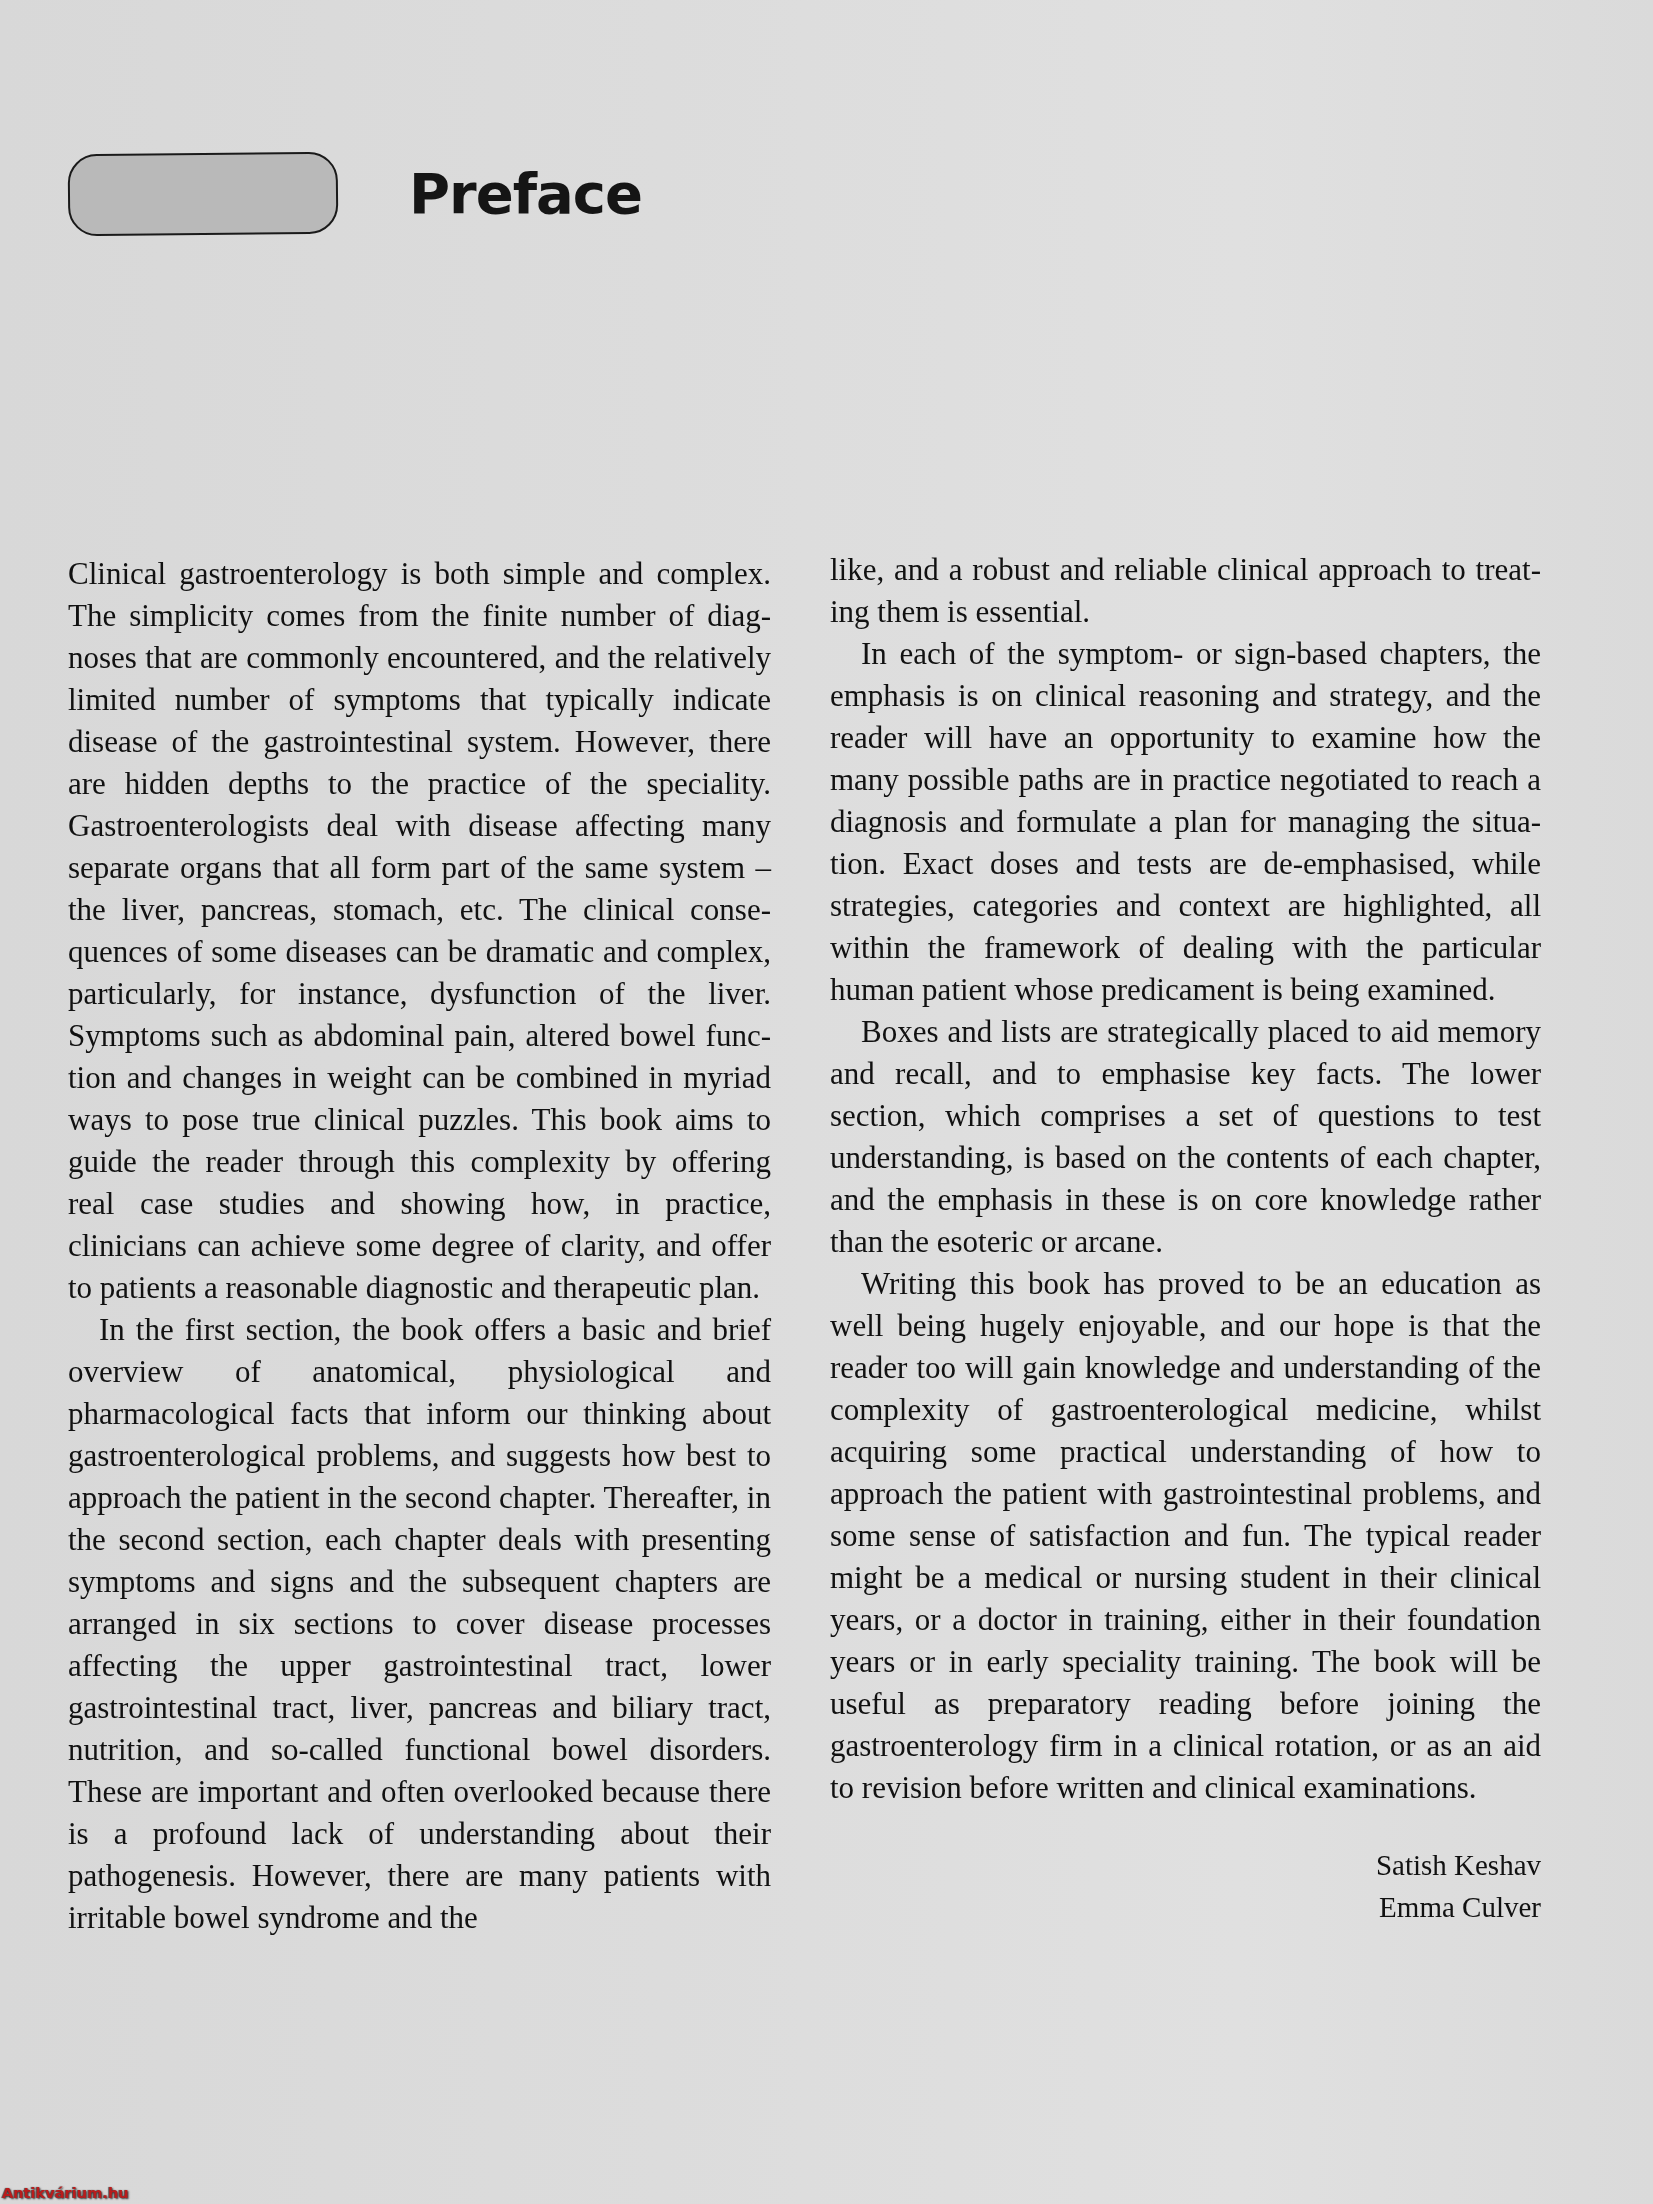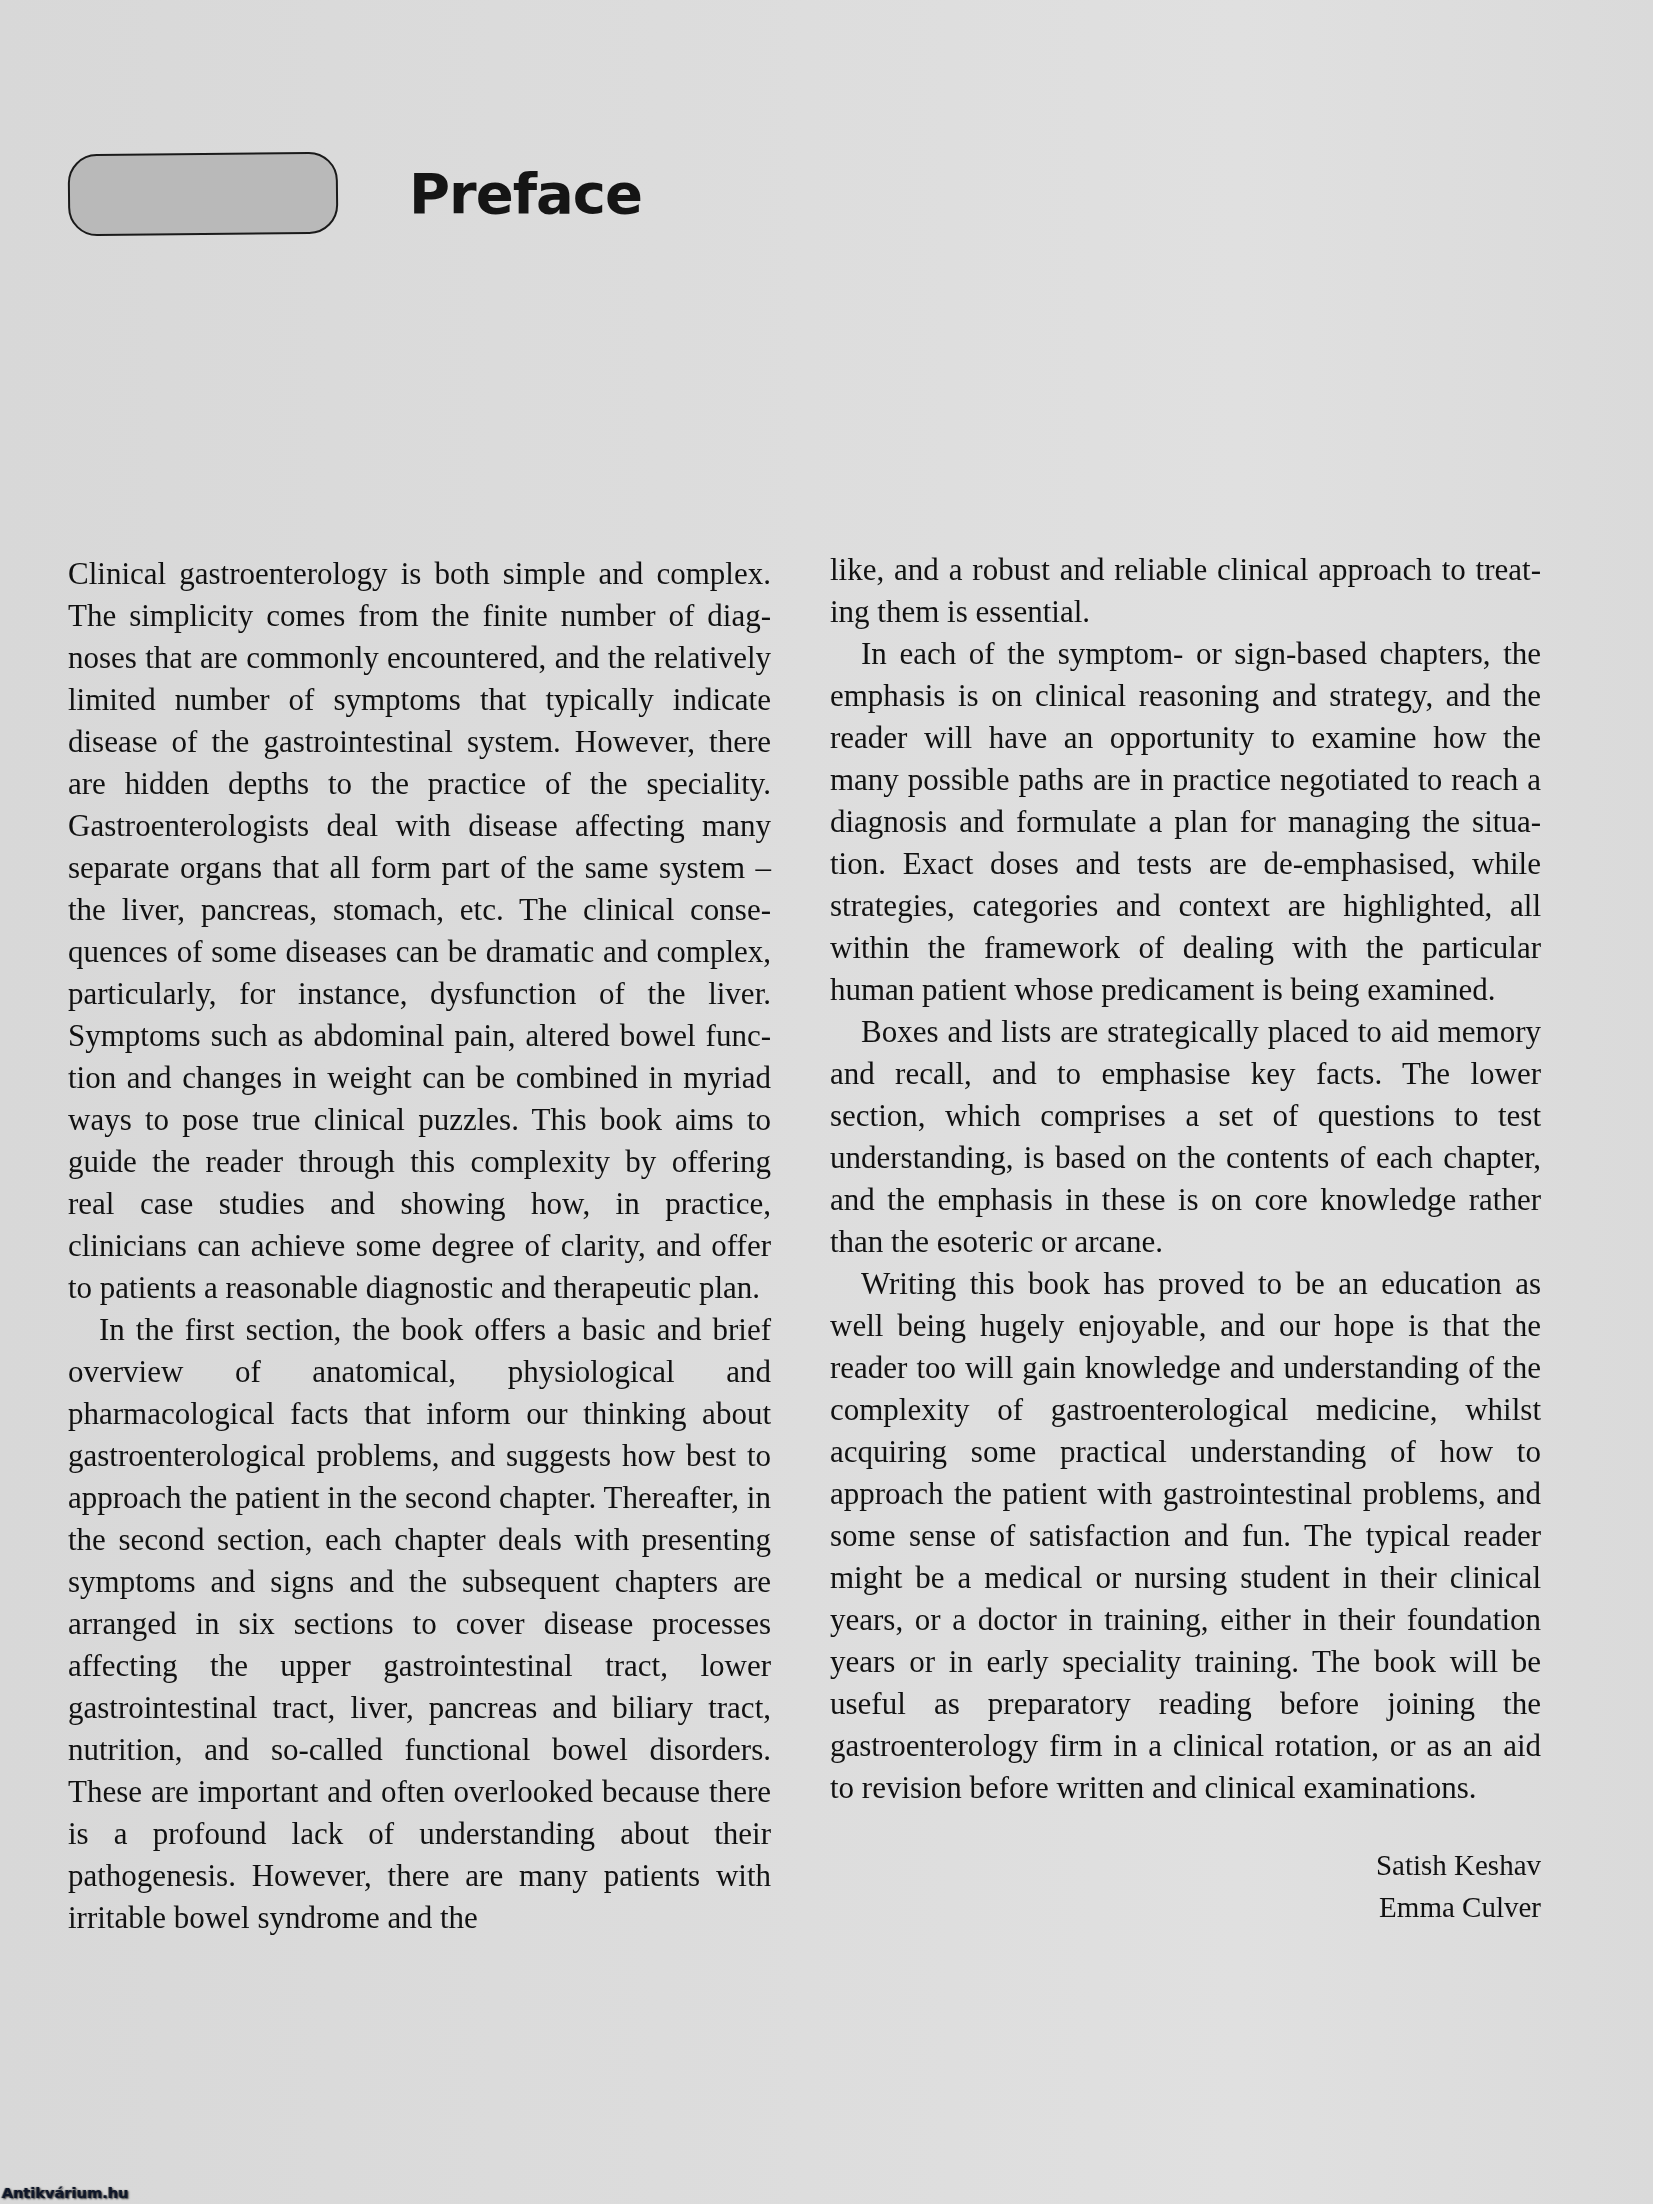--- a/index.html
+++ b/index.html
@@ -68,21 +68,21 @@
       font-size: 29px;
       line-height: 42px;
     }
     .watermark {
       position: absolute;
       left: 1.9px;
       bottom: 3.9px;
       font-family: "DejaVu Sans", "Liberation Sans", sans-serif;
       font-weight: bold;
       font-size: 14.6px;
-      color: #0f172a;
+      color: #b91c1c;
       text-shadow: 1px 1px 1.9px #333, -1px 0 1px #555;
     }
   </style>
 </head>
 <body>
 
 <div class="page-header">
   <div class="chapter-tab"></div>
   <h1 class="page-title">Preface</h1>
 </div>

